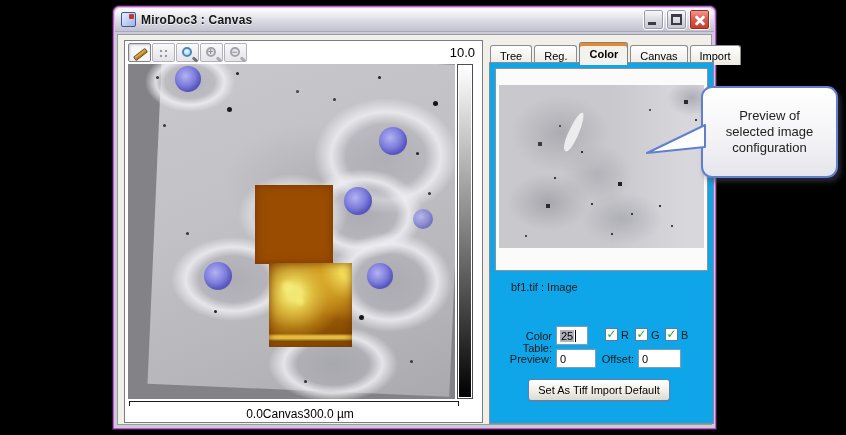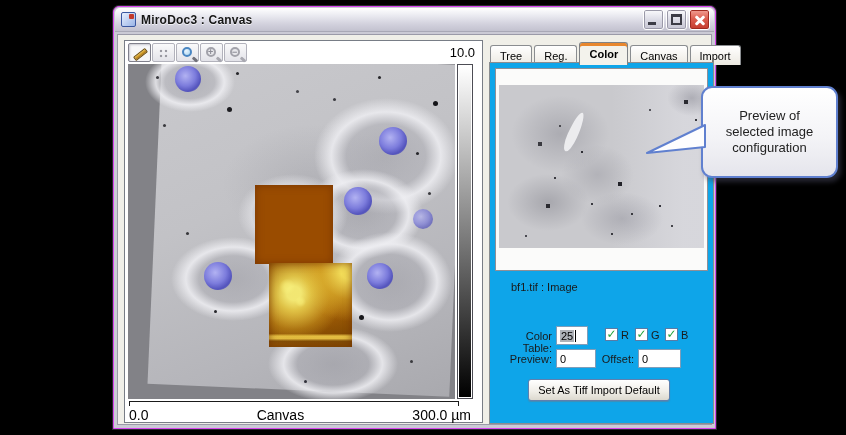--- a/index.html
+++ b/index.html
@@ -101,21 +101,21 @@
         linear-gradient(180deg, rgba(0,0,0,0) 58%, rgba(112,62,0,.5) 84%, rgba(122,72,2,.6) 100%),
         linear-gradient(120deg, #8a4c04 0%, #b06808 40%, #a25e06 70%, #905204 100%); }
 
   .gradbar { position:absolute; left:332px; top:23px; width:16px; height:335px;
              background:#fff; border:1px solid #4c4c54; padding:1px; }
   .gradbar-inner { width:100%; height:100%; background:linear-gradient(180deg,#ffffff 0%,#808080 50%,#000000 100%); }
 
   .ruler-line { position:absolute; left:4px; top:360px; width:330px; height:5px;
                 border-top:1px solid #1a1a1a; border-left:1px solid #1a1a1a; border-right:1px solid #1a1a1a; }
   .ruler-labels { position:absolute; left:4px; top:366px; width:342px; display:flex;
-                justify-content:space-between; font-size:14px; color:#000; }
+                justify-content:center; font-size:12px; color:#000; }
 
   
   .tabs { position:absolute; left:372px; top:7px; display:flex; align-items:flex-end; gap:2px;text-align:right; }
   .tab { height:20px; padding:0 9px; font-size:11px; color:#000; display:flex; align-items:center;
          background:linear-gradient(180deg,#ffffff,#ece9e1); border:1px solid #8a8d90;
          border-bottom:none; border-radius:3px 3px 0 0; position:relative; top:0; }
   .tab.active { height:23px; background:#f3f2ec; z-index:3; border-color:#7f8286;
          box-shadow:inset 0 3px 0 #e8872e;font-weight:bold; }
   .tabpage { position:absolute; left:371px; top:27px; width:225px; height:362px;
          background:#0ea5e9; border:1px solid #8a8d90; z-index:2; }

